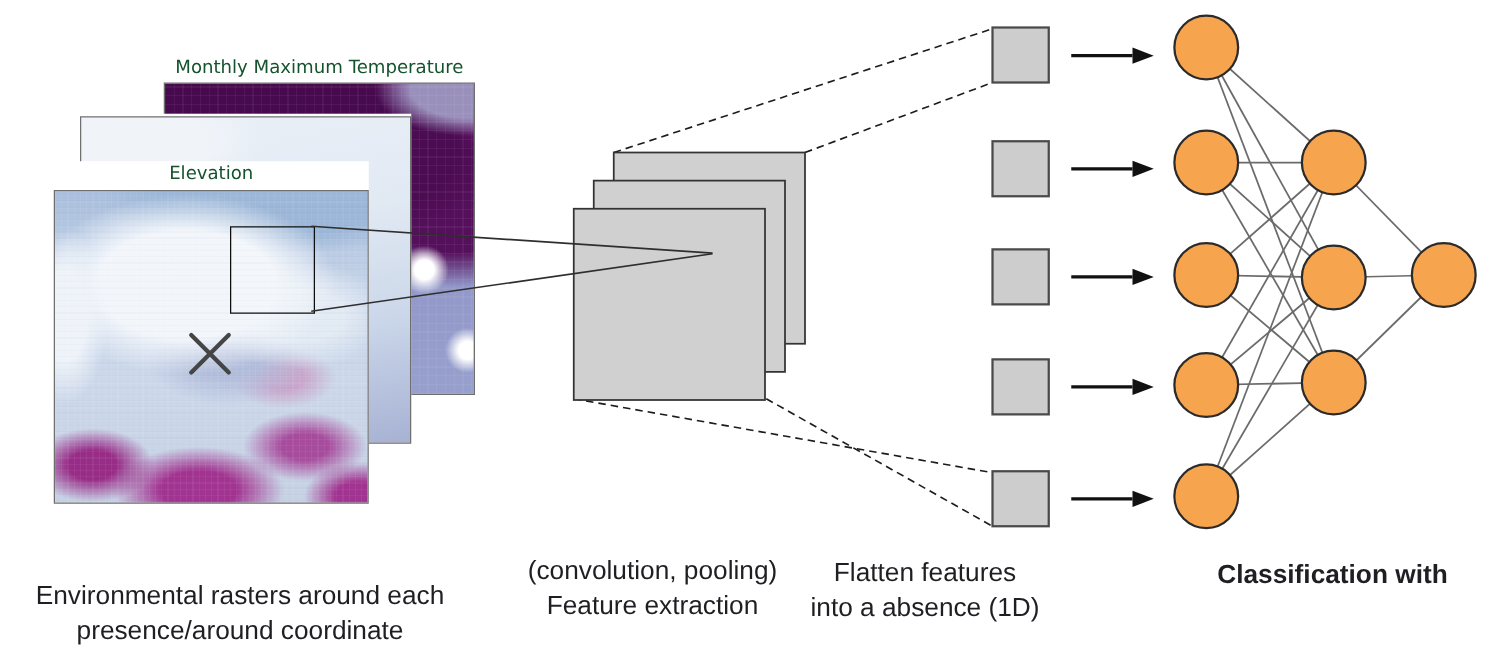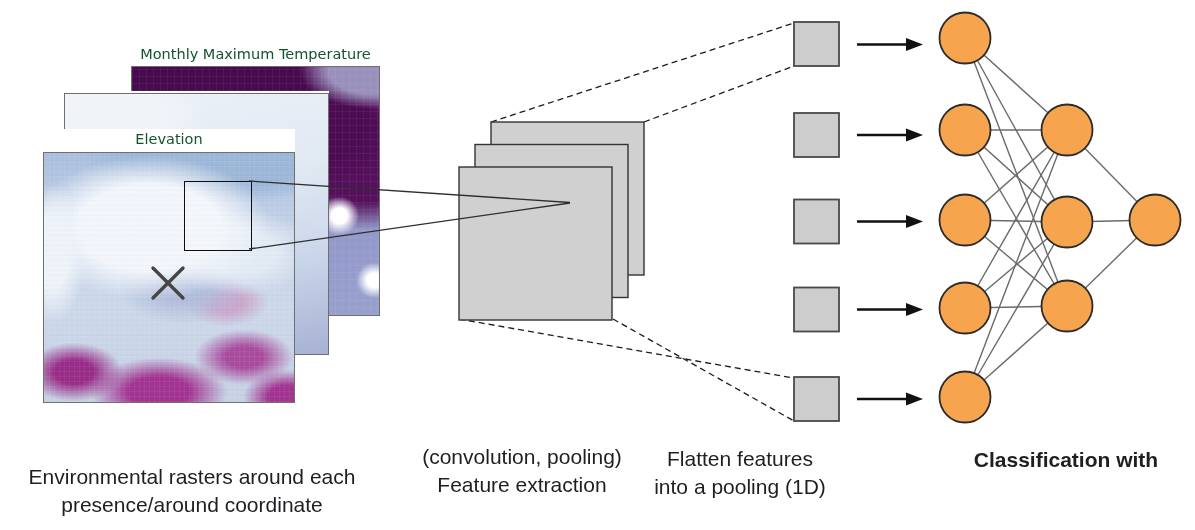--- a/index.html
+++ b/index.html
@@ -168,19 +168,19 @@
   <div class="caption cap-rasters">
     <div>Environmental rasters around each</div>
     <div>presence/around coordinate</div>
   </div>
   <div class="caption cap-feature">
     <div>(convolution, pooling)</div>
     <div>Feature extraction</div>
   </div>
   <div class="caption cap-flatten">
     <div>Flatten features</div>
-    <div>into a pooling (1D)</div>
+    <div>into a absence (1D)</div>
   </div>
   <div class="caption cap-classify">
     <div>Classification with</div>
   </div>
 
 </div>
 
 </body></html>

